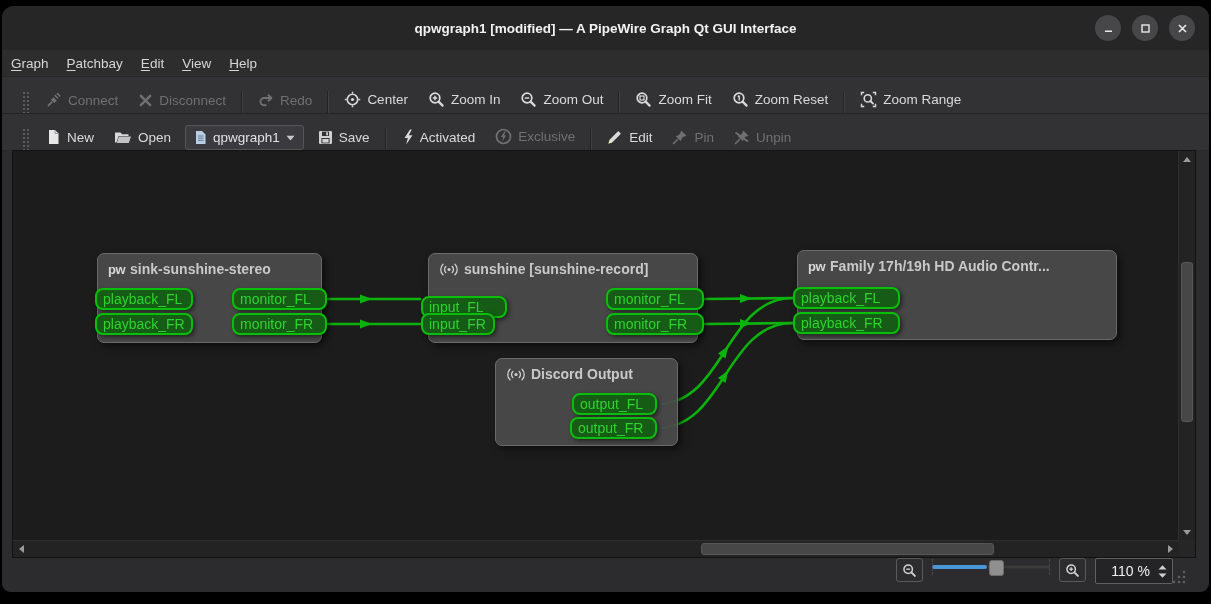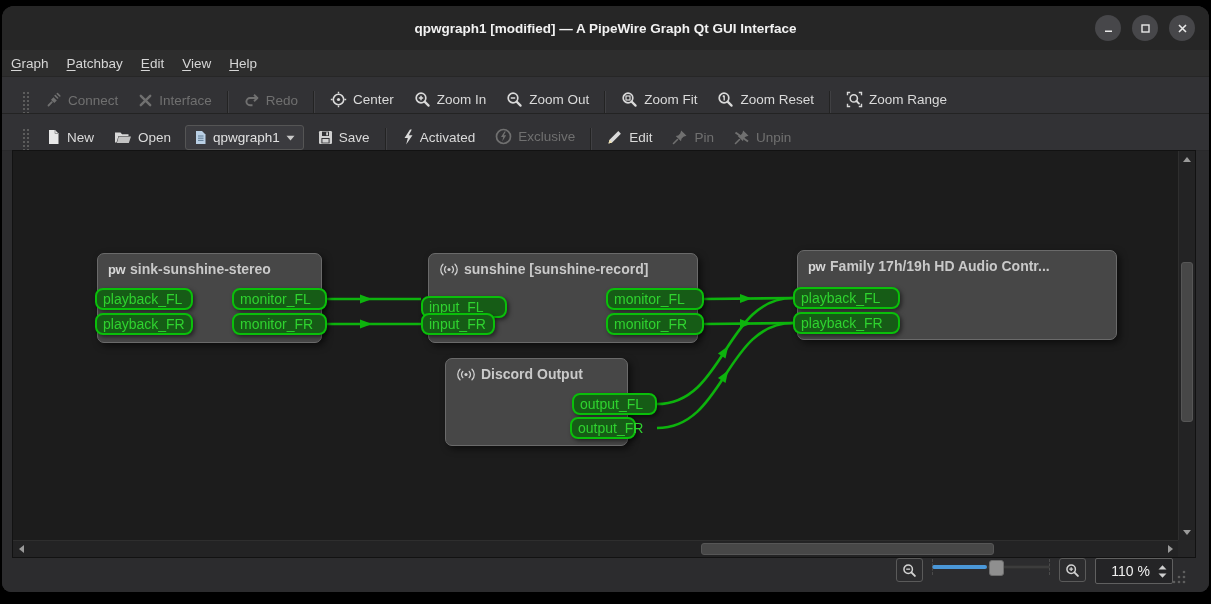--- a/index.html
+++ b/index.html
@@ -122,21 +122,21 @@
           </svg>
       </span>
       <span>Connect</span>
     </div>
     <div class="tb-btn disabled">
       <span class="icon">
         <svg width="15" height="15" viewBox="0 0 16 16">
             <path d="M3 3 L13 13 M13 3 L3 13" stroke="currentColor" stroke-width="2.6" stroke-linecap="round"></path>
           </svg>
       </span>
-      <span>Interface</span>
+      <span>Disconnect</span>
     </div>
     <div class="tb-sep"></div>
     <div class="tb-btn disabled">
       <span class="icon">
         <svg width="16" height="16" viewBox="0 0 16 16" fill="none" stroke="currentColor">
             <path d="M10 2.8 L13.4 6 L10 9.2" stroke-width="1.9" stroke-linejoin="round" fill="none"></path>
             <path d="M13 6 H6 a3.6 3.6 0 0 0 0 7.2 H8.5" stroke-width="1.9" fill="none"></path>
           </svg>
       </span>
       <span>Redo</span>
@@ -355,36 +355,36 @@
 
       <div class="node" style="left:784px;top:99px;width:318px;height:88px;">
         <div class="node-header">
           <span class="pw-logo">pw</span>
           <span>Family 17h/19h HD Audio Contr...</span>
         </div>
       </div>
       <div class="port in" style="left:780px;top:136px;width:107px;">playback_FL</div>
       <div class="port in" style="left:780px;top:161px;width:107px;">playback_FR</div>
 
-      <div class="node" style="left:432px;top:207px;width:181px;height:86px;">
+      <div class="node" style="left:482px;top:207px;width:181px;height:86px;">
         <div class="node-header">
           <span class="icon">
             <svg width="20" height="15" viewBox="0 0 20 15" fill="none" stroke="#cfcfcf" stroke-width="1.3" stroke-linecap="round">
                 <circle cx="10" cy="7.5" r="1.6" fill="#cfcfcf" stroke="none"></circle>
                 <path d="M6.8 4.5 a4.2 4.2 0 0 0 0 6"></path>
                 <path d="M4 2.2 a7.4 7.4 0 0 0 0 10.6"></path>
                 <path d="M13.2 4.5 a4.2 4.2 0 0 1 0 6"></path>
                 <path d="M16 2.2 a7.4 7.4 0 0 1 0 10.6"></path>
               </svg>
           </span>
           <span>Discord Output</span>
         </div>
       </div>
       <div class="port out" style="left:559px;top:242px;width:85px;">output_FL</div>
-      <div class="port out" style="left:557px;top:266px;width:66px;">output_FR</div>
+      <div class="port out" style="left:557px;top:266px;width:87px;">output_FR</div>
     </div>
 
     <div class="vscroll">
       <div class="sbtn" style="top:0;left:0;">
           <div class="tri up"></div>
         </div>
       <div class="vthumb" style="top:111px;height:160px;"></div>
       <div class="sbtn" style="bottom:0;left:0;">
           <div class="tri down"></div>
         </div>

